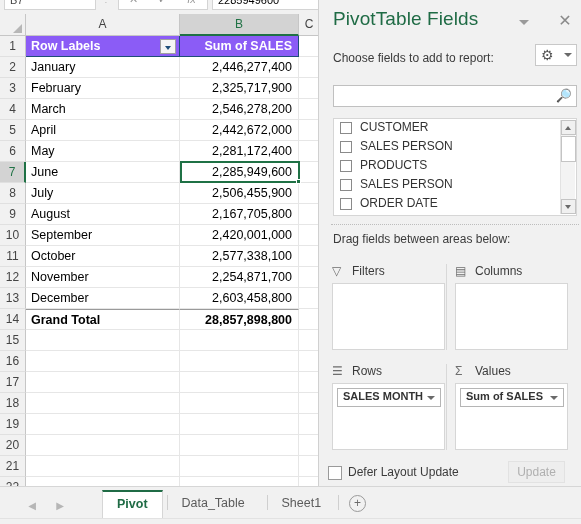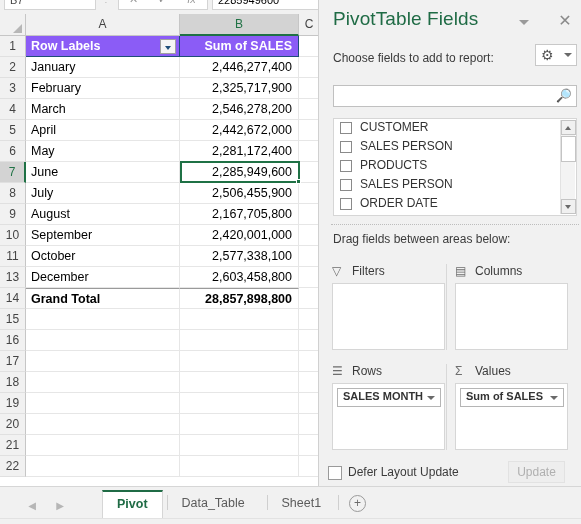--- a/index.html
+++ b/index.html
@@ -207,20 +207,26 @@
           <div class="cB">2,420,001,000</div>
           <div class="cC"></div>
         </div>
         <div class="row">
           <div class="rh">11</div>
           <div class="cA">October</div>
           <div class="cB">2,577,338,100</div>
           <div class="cC"></div>
         </div>
         <div class="row">
+          <div class="rh">12</div>
+          <div class="cA">November</div>
+          <div class="cB">2,254,871,700</div>
+          <div class="cC"></div>
+        </div>
+        <div class="row">
           <div class="rh">13</div>
           <div class="cA">December</div>
           <div class="cB">2,603,458,800</div>
           <div class="cC"></div>
         </div>
         <div class="row total">
           <div class="rh">14</div>
           <div class="cA">Grand Total</div>
           <div class="cB">28,857,898,800</div>
           <div class="cC"></div>

